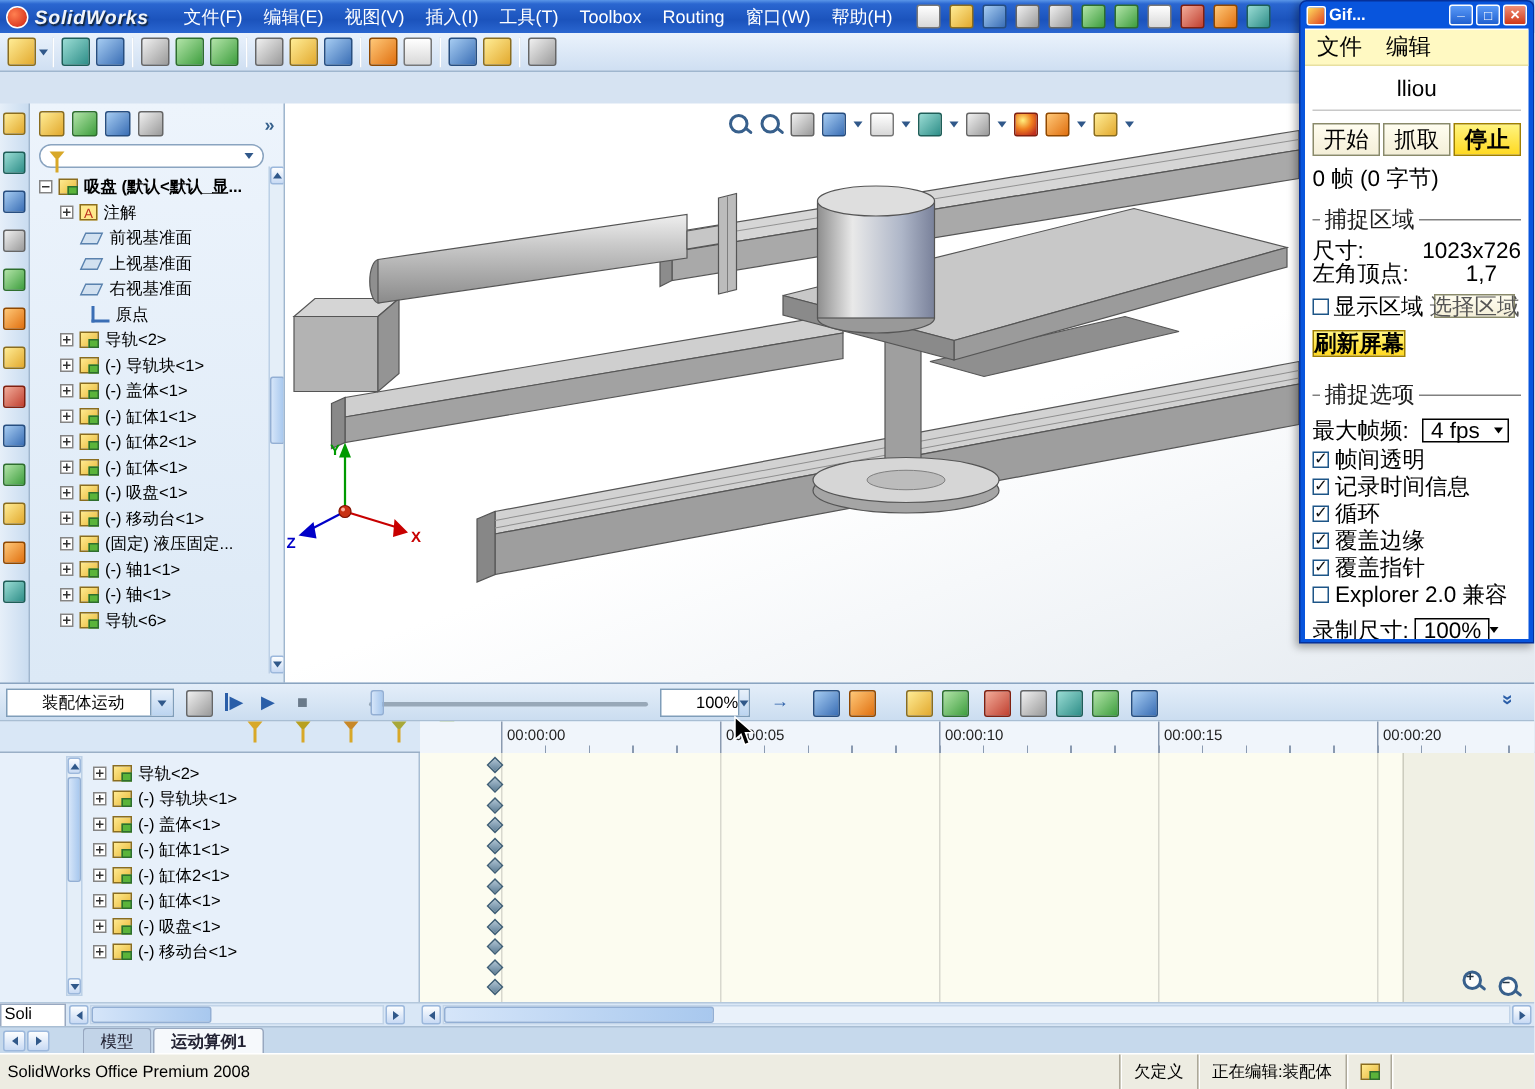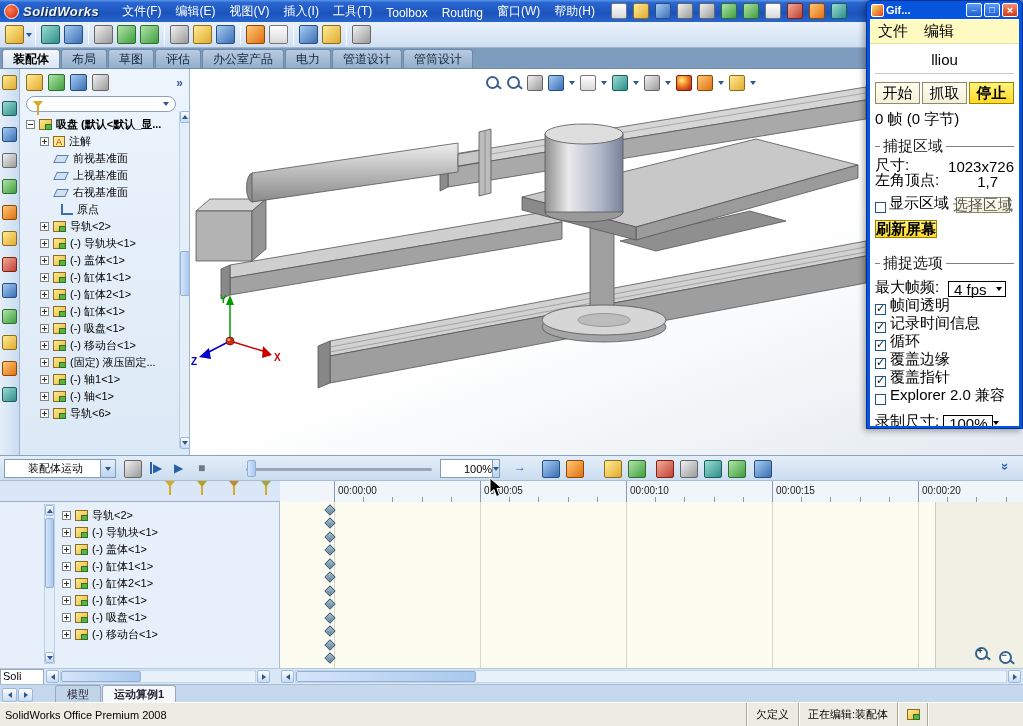--- a/index.html
+++ b/index.html
@@ -1,19 +1,19 @@
 <!DOCTYPE html>
 <html><head>
 <meta charset="utf-8">
 <style>
 *{margin:0;padding:0;box-sizing:border-box}
 body{width:1023px;height:726px;font-family:"Liberation Sans","DejaVu Sans",sans-serif;font-size:11px;color:#000;overflow:hidden;background:#fff}
 #app{position:relative;width:1023px;height:726px;background:#D6E3F2;overflow:hidden}
 .abs{position:absolute}
-.row{display:flex;align-items:flex-end}
+.row{display:flex;align-items:center}
 
 .titlebar{background:linear-gradient(180deg,#5A96E8 0%,#2A66D0 12%,#1B53BC 60%,#2A66D0 100%);color:#fff;display:flex;align-items:center;padding:0 4px}
 .logo-badge{width:15px;height:15px;border-radius:50%;background:radial-gradient(circle at 35% 35%,#FF8050,#D02010);border:1px solid #fff;margin-right:4px;flex:none}
 .logo-text{font-size:13px;font-weight:bold;font-style:italic;letter-spacing:.5px;color:#F0F4FA;margin-right:16px;text-shadow:1px 1px 1px #123}
 .menu-item{padding:2px 7px;font-size:12px;color:#fff;white-space:nowrap}
 .tbi{width:16px;height:16px;border-radius:2px;margin:0 3px;flex:none}
 
 .c-yellow{background:linear-gradient(135deg,#FFEC95,#E2A92E);border:1px solid #8A6D1F}
 .c-blue{background:linear-gradient(135deg,#A6CCF2,#3A6EB5);border:1px solid #274E80}
 .c-green{background:linear-gradient(135deg,#B2E4A8,#3E9E3E);border:1px solid #2E6E2E}
@@ -160,30 +160,20 @@
     <span class="tb-sep"></span>
     <span class="tb-ic c-orange"></span>
     <span class="tb-ic c-white"></span>
     <span class="tb-sep"></span>
     <span class="tb-ic c-blue"></span>
     <span class="tb-ic c-yellow"></span>
     <span class="tb-sep"></span>
     <span class="tb-ic c-gray"></span>
   </div>
 
-  <div class="abs cmdtabs" style="left:0;top:48px;width:1023px;height:21px">
-    <span class="ctab active">装配体</span>
-    <span class="ctab">布局</span>
-    <span class="ctab">草图</span>
-    <span class="ctab">评估</span>
-    <span class="ctab">办公室产品</span>
-    <span class="ctab">电力</span>
-    <span class="ctab">管道设计</span>
-    <span class="ctab">管筒设计</span>
-  </div>
 
   <div class="abs lefttb" style="left:0;top:69px;width:20px;height:386px">
     <span class="lt-ic c-yellow"></span>
     <span class="lt-ic c-teal"></span>
     <span class="lt-ic c-blue"></span>
     <span class="lt-ic c-gray"></span>
     <span class="lt-ic c-green"></span>
     <span class="lt-ic c-orange"></span>
     <span class="lt-ic c-yellow"></span>
     <span class="lt-ic c-red"></span>

